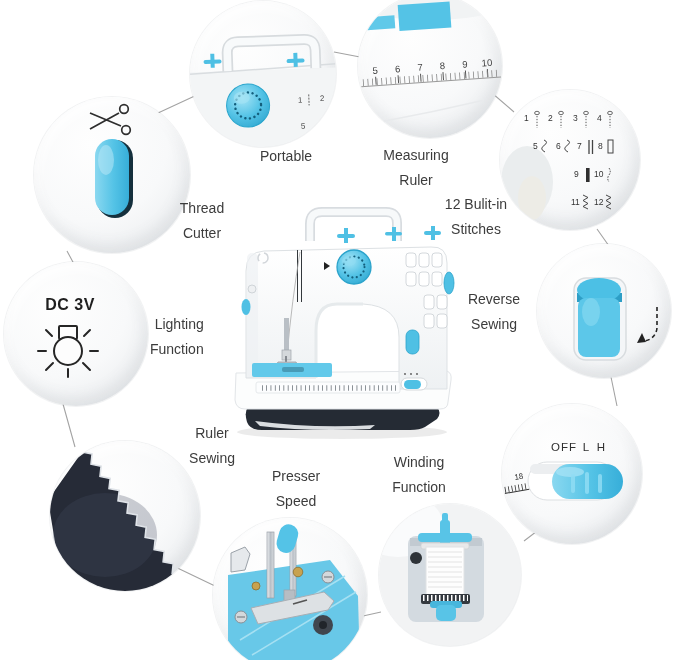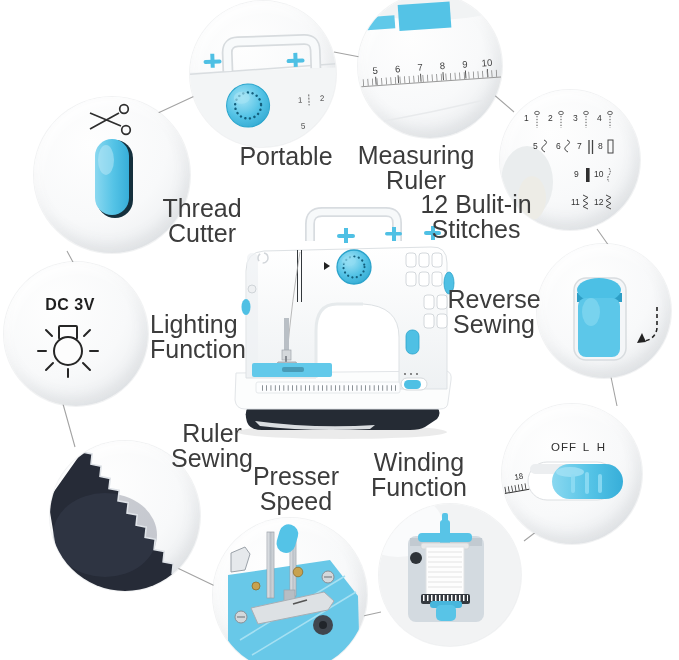--- a/index.html
+++ b/index.html
@@ -7,22 +7,22 @@
          font-family:"Liberation Sans",sans-serif}
   .connectors{position:absolute;left:0;top:0}
   .circle{position:absolute;border-radius:50%;overflow:hidden;
     background:radial-gradient(circle at 36% 30%,#fefefe 0%,#f8f9fa 52%,#edeff1 80%,#e2e5e8 100%);
     box-shadow:inset -4px -8px 14px rgba(90,100,110,.10),
                inset 4px 8px 12px rgba(255,255,255,.85),
                0 0 0 1px rgba(120,130,140,.10)}
   .circle>svg{position:absolute;left:0;top:0;width:100%;height:100%}
   .machine{position:absolute;left:210px;top:200px}
   .label{position:absolute;transform:translateX(-50%);text-align:center;
-         font-size:25px;line-height:25px;color:#3c3c3c;white-space:nowrap}
-  .label.la{transform:none;text-align:left}
+         font-size:14px;line-height:25px;color:#3c3c3c;white-space:nowrap}
+  .label.la{transform:none;text-align:right}
   svg text{font-family:"Liberation Sans",sans-serif}
 </style>
 </head>
 <body>
 
 <div class="stage">
 
   <svg class="connectors" width="679" height="660" viewBox="0 0 679 660">
     <defs>
       <linearGradient id="gradBlue" x1="0" y1="0" x2="1" y2="0">

